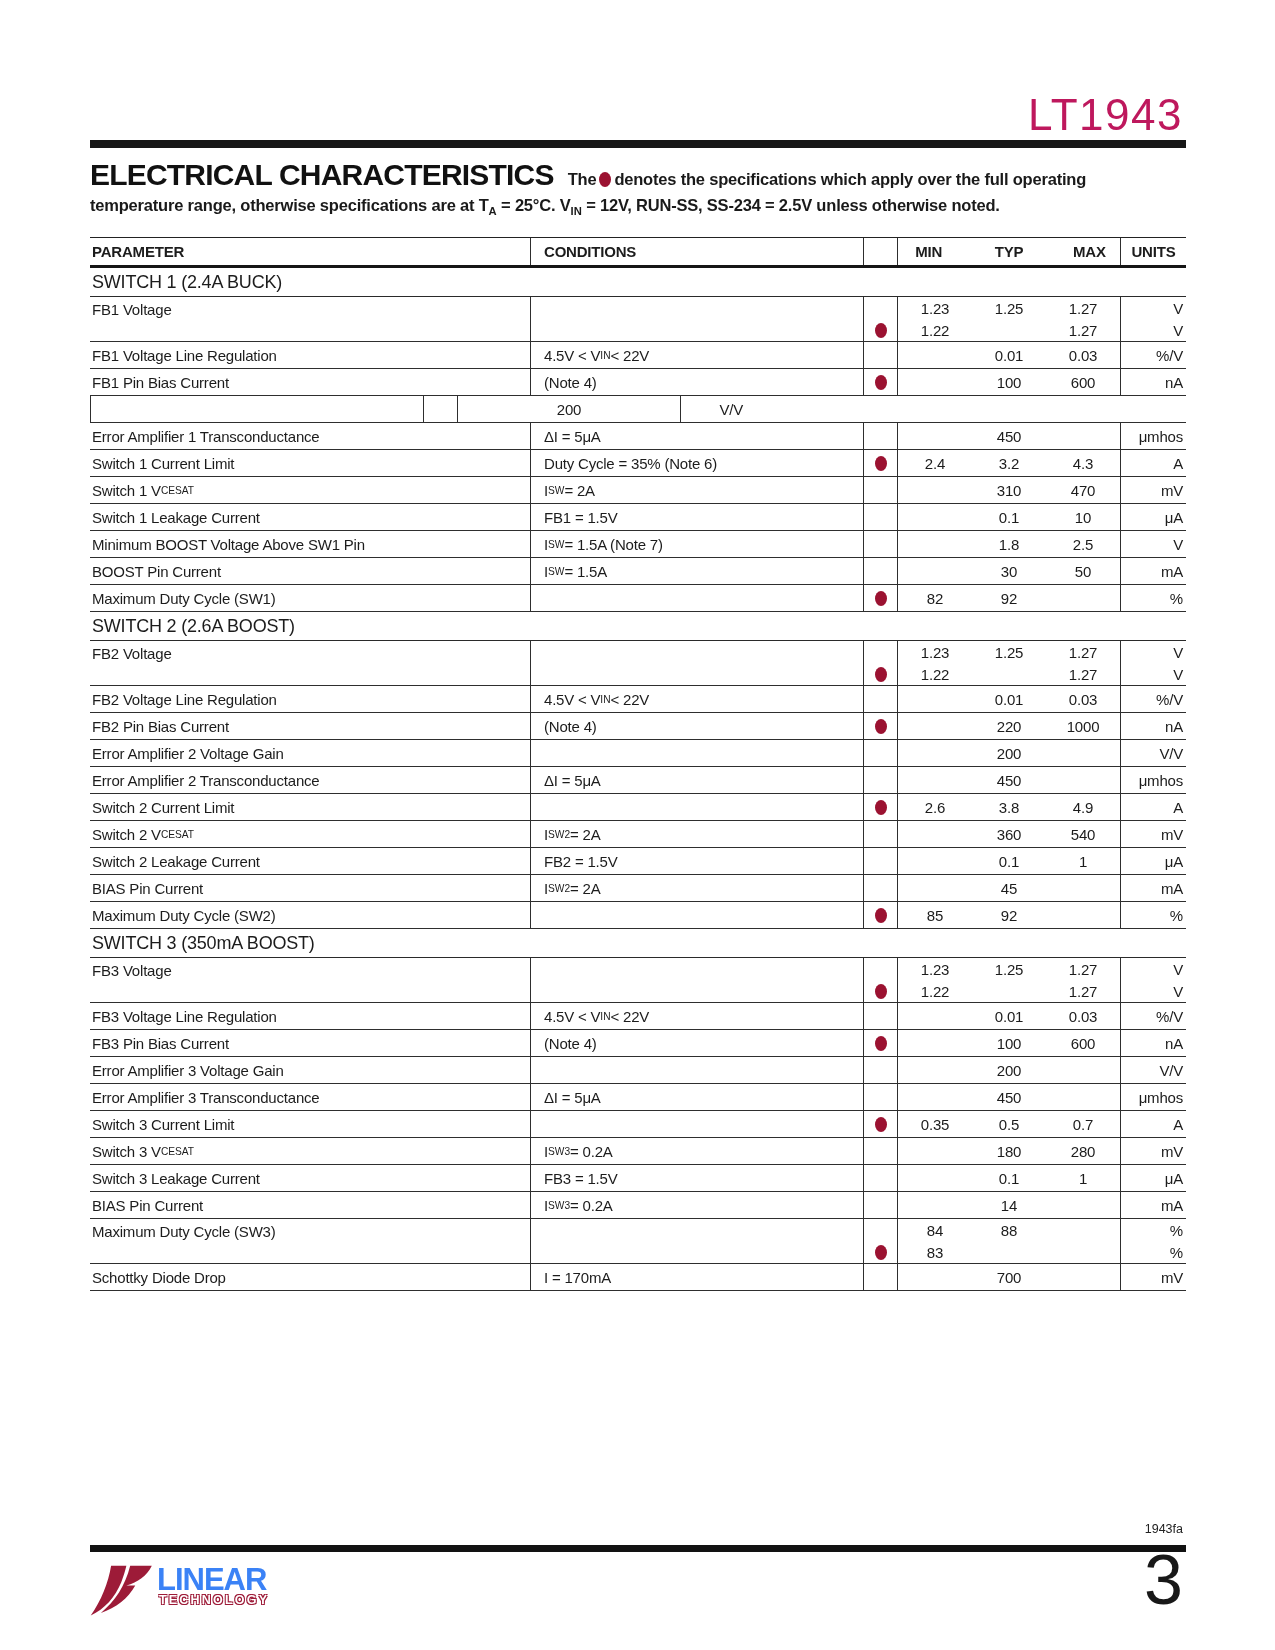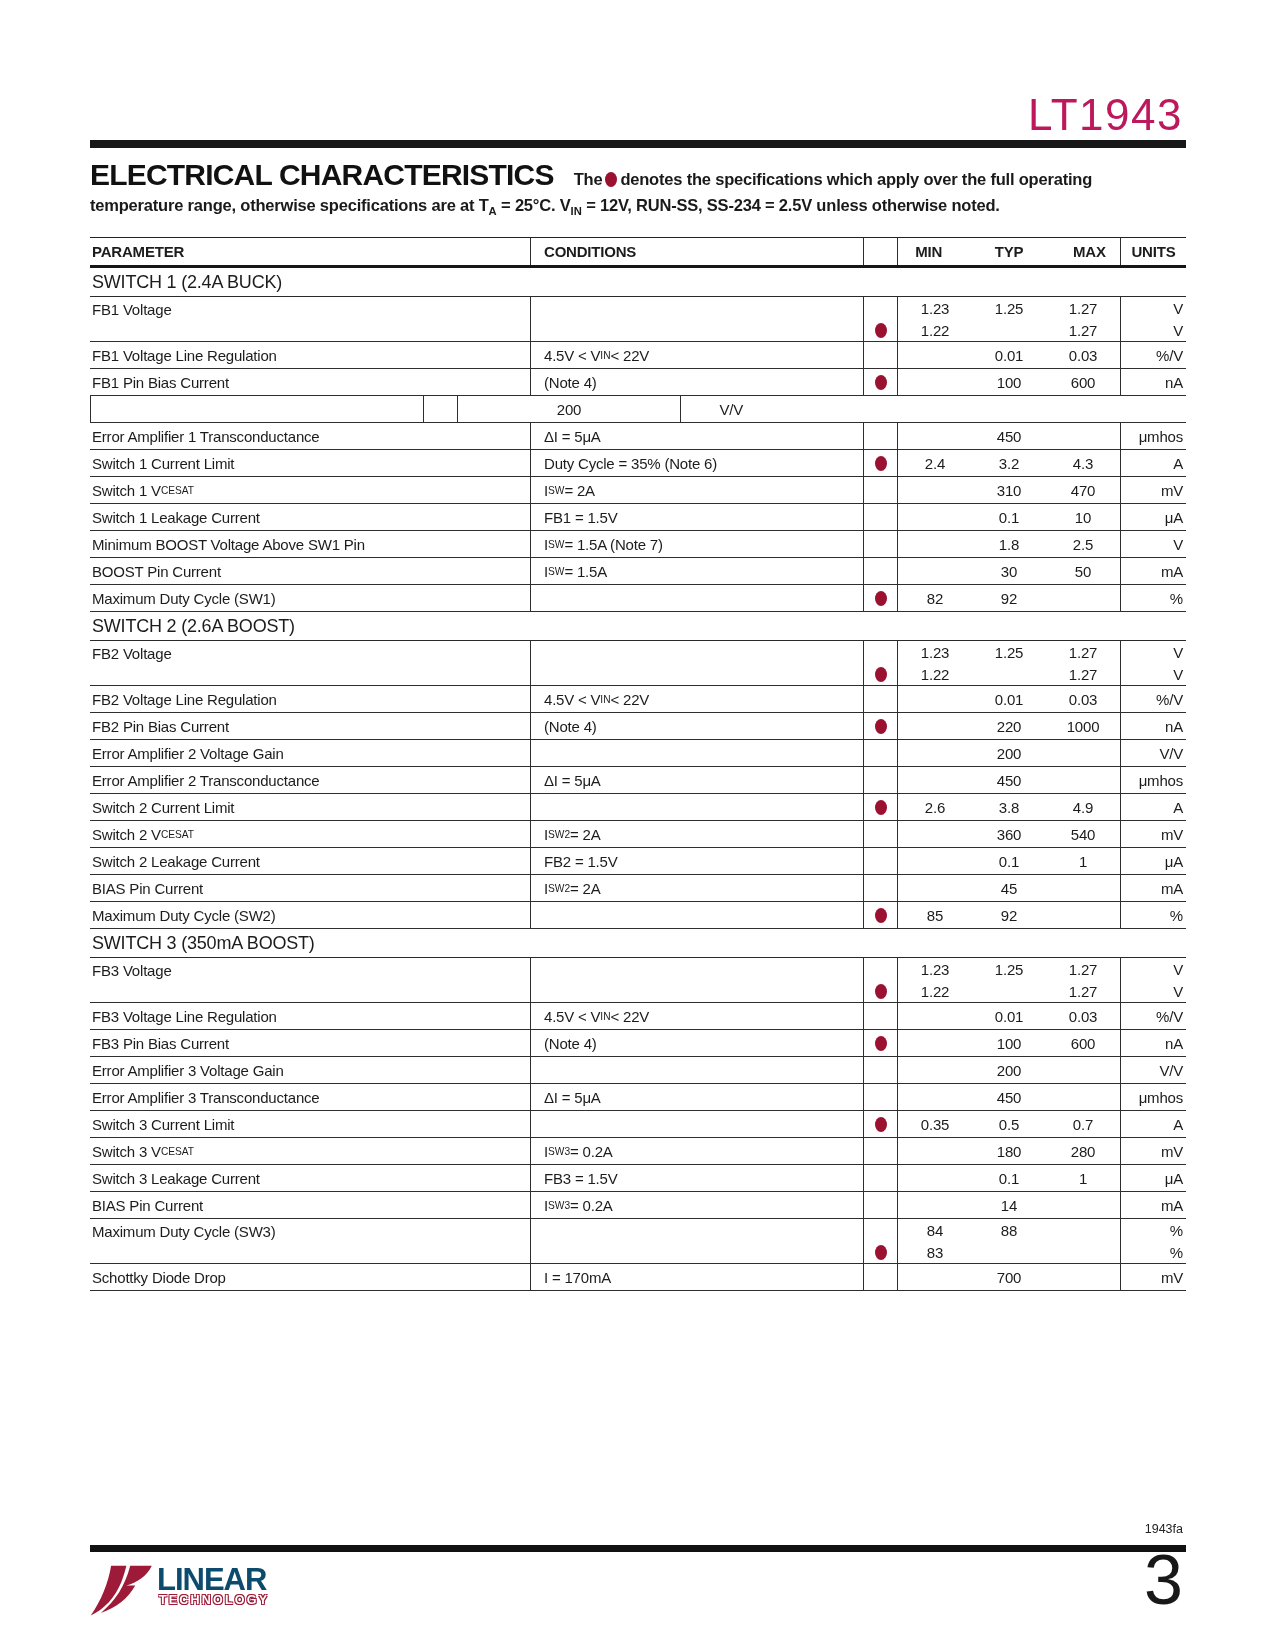--- a/index.html
+++ b/index.html
@@ -20,21 +20,21 @@
   .ec-head { position:absolute; left:90px; top:158px; width:1100px; }
   .ec-row1 { display:flex; align-items:baseline; }
   .ec-title {
     font-size:30px; font-weight:bold; letter-spacing:-0.8px; color:#111;
     white-space:nowrap;
   }
   .ec-intro {
     font-size:16.5px; font-weight:bold; line-height:25px; color:#1a1a1a;
     letter-spacing:-0.2px;
   }
-  .ec-row1 .ec-intro { margin-left:20px; white-space:nowrap; }
+  .ec-row1 .ec-intro { margin-left:14px; white-space:nowrap; }
   .ec-line2 { margin-top:1px; }
   .spec-dot {
     display:inline-block; width:12px; height:15px; border-radius:50%;
     background:#9B1231; vertical-align:-2px; margin:0 3px;
   }
   sub { font-size:0.68em; letter-spacing:0; }
   
   .spec-table {
     position:absolute; left:90px; top:237px; width:1096px;
     border-top:1.5px solid #222; font-size:15px; letter-spacing:-0.2px;
@@ -69,21 +69,21 @@
   .col-mtm .v { width:74px; text-align:center; }
   .col-units { width:66px; border-left:1.3px solid #2e2e2e; display:flex; flex-direction:column; justify-content:center; }
   .col-units .slot { height:22px; display:flex; align-items:center; justify-content:flex-end; padding-right:3px; }
   .row.multi .cell-param, .row.multi .cell-cond { align-items:flex-start; padding-top:4px; }
   
   .doc-code { position:absolute; top:1522px; right:92px; font-size:12.5px; color:#222; }
   .foot-rule { position:absolute; left:90px; top:1545px; width:1096px; height:7px; background:#121212; }
   .logo { position:absolute; left:88px; top:1562px; display:flex; align-items:flex-start; }
   .logo-text { margin-left:5px; margin-top:4px; }
   .logo-name {
-    font-size:31px; font-weight:bold; color:#0c4a6e; letter-spacing:-1px; line-height:28px;
+    font-size:31px; font-weight:bold; color:#3b82f6; letter-spacing:-1px; line-height:28px;
   }
   .logo-sub {
     font-size:12.5px; font-weight:bold; letter-spacing:2.2px; margin-left:2px; margin-top:-1px;
     color:#ffffff;
     text-shadow:-1px -1px 0 #9D1B38, 1px -1px 0 #9D1B38, -1px 1px 0 #9D1B38, 1px 1px 0 #9D1B38;
   }
   .page-num {
     position:absolute; right:92px; top:1545px;
     font-size:70px; font-weight:300; color:#181818; line-height:70px;
   }

